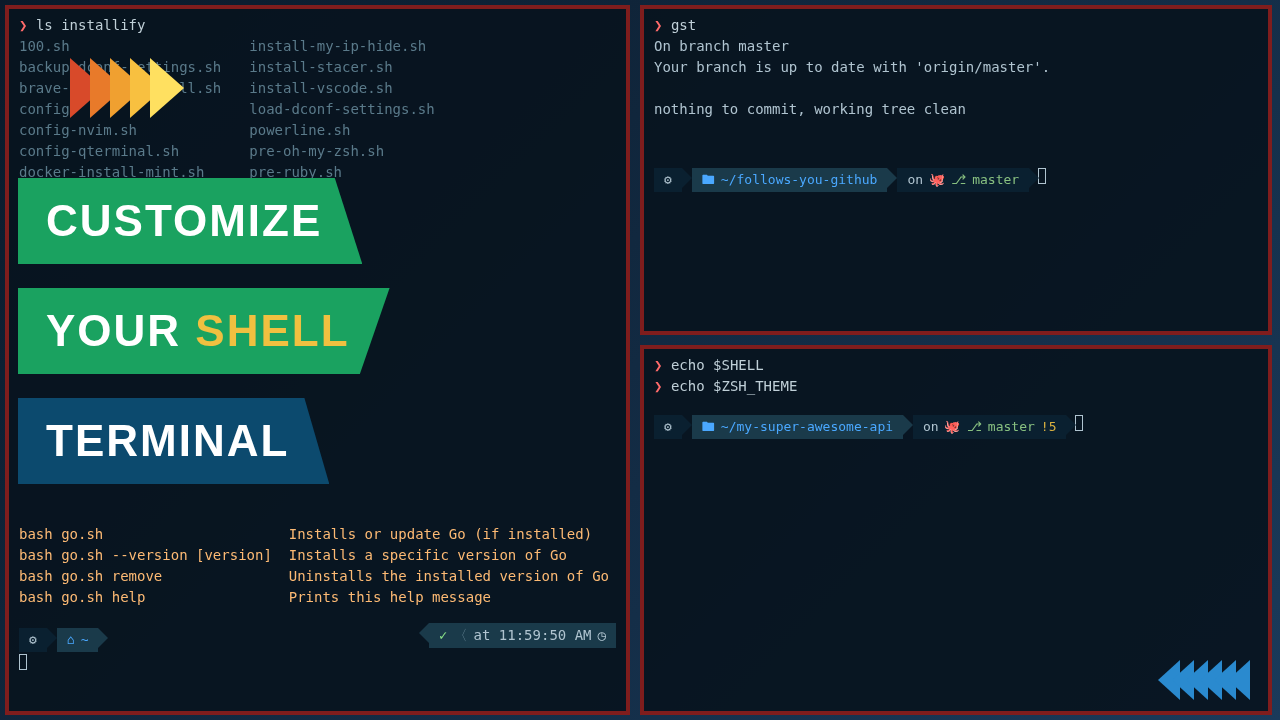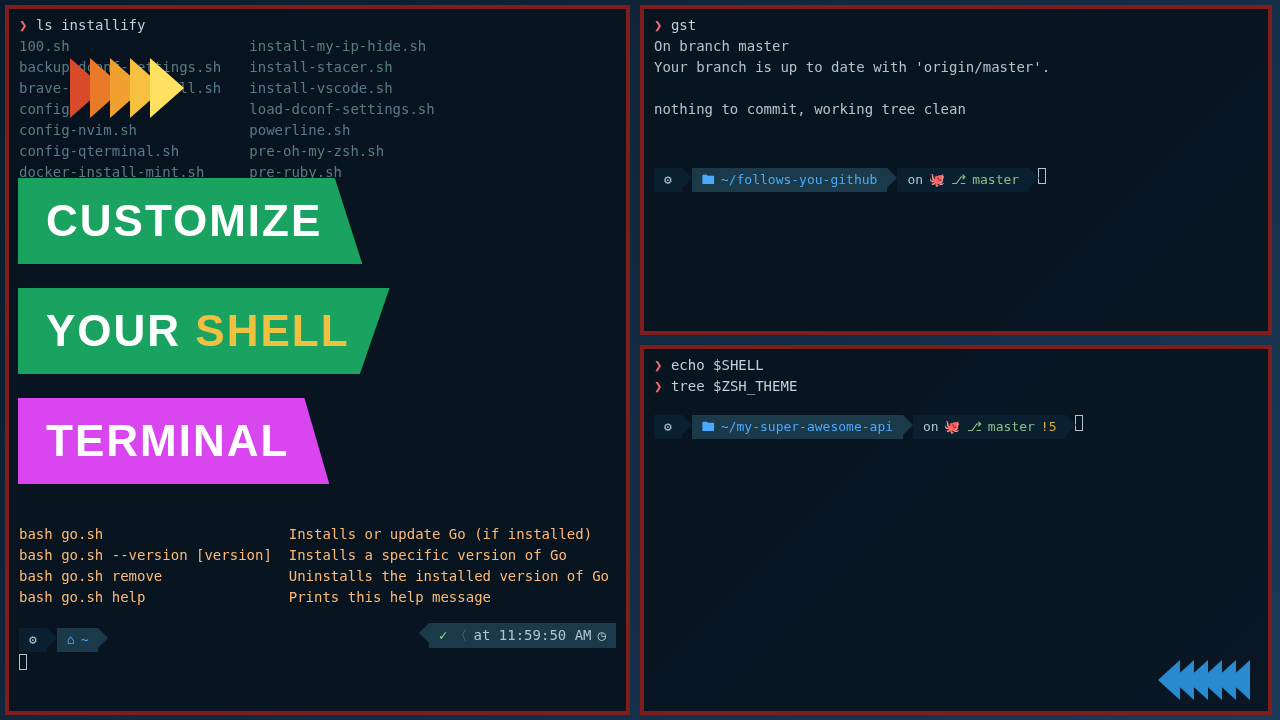--- a/index.html
+++ b/index.html
@@ -89,21 +89,21 @@
     position: absolute;
     font-family: 'Arial Black', Arial, sans-serif;
     color: #fff;
     font-weight: 700;
     letter-spacing: 2px;
     padding: 18px 40px 18px 28px;
     clip-path: polygon(0 0, 92% 0, 100% 100%, 0 100%);
   }
   .banner1 { left: 18px; top: 178px; background: #1aa260; font-size: 44px; }
   .banner2 { left: 18px; top: 288px; background: #1aa260; font-size: 44px; clip-path: polygon(0 0, 100% 0, 92% 100%, 0 100%);}
-  .banner3 { left: 18px; top: 398px; background: #d946ef; font-size: 44px; clip-path: polygon(0 0, 92% 0, 100% 100%, 0 100%);}
+  .banner3 { left: 18px; top: 398px; background: #0c4a6e; font-size: 44px; clip-path: polygon(0 0, 92% 0, 100% 100%, 0 100%);}
   .linux { color: #f0c040; }
   .chevrons-bot {
     position: absolute;
     right: 30px; bottom: 20px;
     display: flex;
   }
   .chev-b {
     width: 0; height: 0;
     border-top: 20px solid transparent;
     border-bottom: 20px solid transparent;
@@ -211,21 +211,21 @@
   <div class="cursor"></div>
 </div>
 
 <div class="terminal term-bot-right">
   <div>
     <span class="prompt">❯</span>
     <span class="cmd">echo $SHELL</span>
   </div>
   <div>
     <span class="prompt">❯</span>
-    <span class="cmd">tree $ZSH_THEME</span>
+    <span class="cmd">echo $ZSH_THEME</span>
   </div>
   <div style="height:10px"></div>
   <div class="p10k">
     <span class="seg dark arrow arrow-dark">
         <span>⚙</span>
       </span>
     <span class="seg arrow" style="margin-left:10px">
       <span class="fld">🖿</span>
       <span class="fld">~/my-super-awesome-api</span>
     </span>

